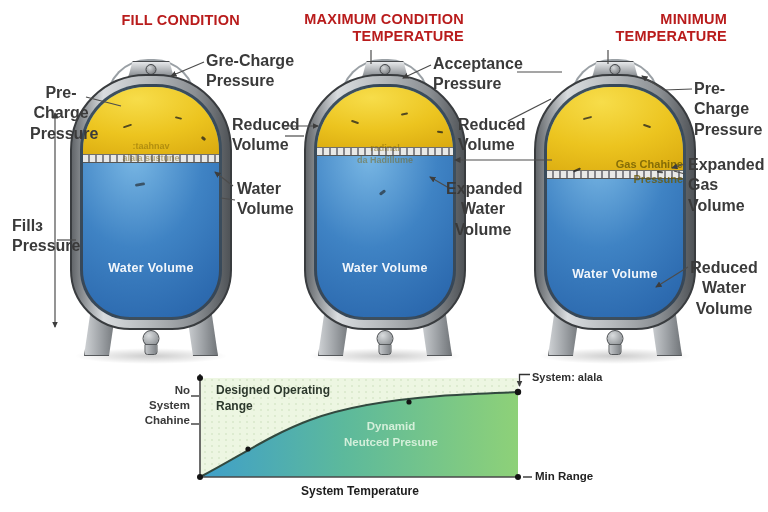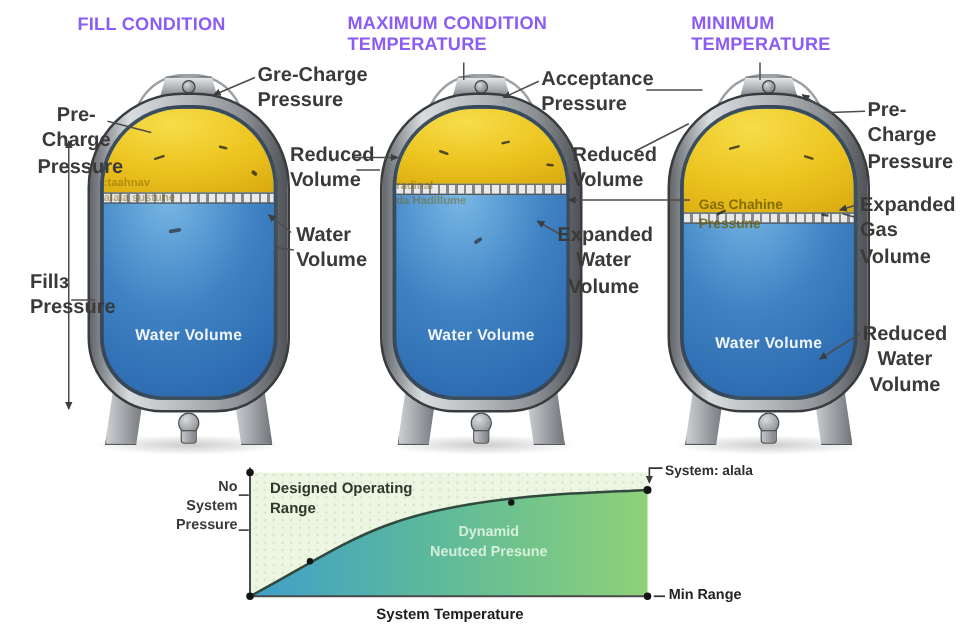--- a/index.html
+++ b/index.html
@@ -6,22 +6,22 @@
   body{
     width:768px;height:512px;position:relative;overflow:hidden;
     background:#ffffff;
     font-family:"Liberation Sans", sans-serif;
     color:#343434;
   }
   .pre{white-space:pre-line;}
 
   
   .tank-title{
-    position:absolute;top:12px;text-align:left;
-    font-weight:bold;font-size:14.5px;line-height:1.18;color:#8b5cf6;
+    position:absolute;top:12px;text-align:right;
+    font-weight:bold;font-size:14.5px;line-height:1.18;color:#b91c1c;
     letter-spacing:.2px;
   }
   #title1{left:62px;width:178px;}
   #title2{left:278px;width:186px;top:11px;}
   #title3{left:553px;width:174px;top:11px;}
 
   
   .callout{
     position:absolute;font-size:16px;font-weight:600;line-height:1.28;
     color:#3a3a3a;
@@ -65,25 +65,25 @@
     background:radial-gradient(120% 95% at 38% 30%,#79b7e4 0%,#3f83c4 42%,#2d6bb0 76%,#265c9c 100%);}
   .gas{position:absolute;left:0;top:0;right:0;
     background:radial-gradient(120% 120% at 40% 18%,#f7dd4a 0%,#ecc41f 45%,#d9a90f 85%,#c1940a 100%);}
   .band{position:absolute;left:0;right:0;height:7px;
     background:repeating-linear-gradient(90deg,#e9e9e7 0 5px,#85858a 5px 7px);
     border-top:1px solid #6f6f6d;border-bottom:1px solid #565654;}
   .t1 .gas{height:29%;} .t1 .band{top:29%;}
   .t2 .gas{height:26%;} .t2 .band{top:26%;}
   .t3 .gas{height:36%;} .t3 .band{top:36%;}
 
-  .gas-faint{position:absolute;left:0;width:100%;
+  .gas-faint{position:absolute;left:0;width:100%;text-align:center;
     font-size:9px;font-weight:600;line-height:1.3;color:rgba(122,94,4,.48);}
   .t1 .gas-faint{top:54px;} .t2 .gas-faint{top:56px;}
-  .gas-strong{position:absolute;left:0;width:100%;text-align:left;
-    font-size:11px;font-weight:600;line-height:1.35;color:rgba(106,88,2,.78);margin-left:12px;}
+  .gas-strong{position:absolute;left:0;width:100%;text-align:right;
+    font-size:11px;font-weight:600;line-height:1.35;color:rgba(106,88,2,.78);}
   .t3 .gas-strong{top:70px;}
 
   .water-label{position:absolute;left:0;width:100%;text-align:center;
     font-size:12.5px;font-weight:600;letter-spacing:.3px;color:rgba(255,255,255,.93);}
   .t1 .water-label{top:174px;} .t2 .water-label{top:174px;} .t3 .water-label{top:180px;}
 
   .speck{position:absolute;background:#1d1d1d;border-radius:2px;opacity:.75;}
 
   
   .chart-ylabel{position:absolute;left:134px;top:383px;width:56px;text-align:right;
@@ -240,21 +240,21 @@
     <path d="M685,164 L672,168" marker-end="url(#arr)"></path>
     <path d="M685,174 L674,171"></path>
     <path d="M688,267 L656,287" marker-end="url(#arr)"></path>
   </g>
 </svg>
 
 <div class="callout pre" style="left:206px;top:51px;">Gre-Charge
 Pressure</div>
 <div class="callout pre" style="left:30px;top:83px;width:62px;text-align:center;">Pre-Charge
 Pressure</div>
-<div class="callout pre" style="left:12px;top:216px;width:50px;margin-left:12px;">Fillз
+<div class="callout pre" style="left:12px;top:216px;width:50px;">Fillз
 Pressure</div>
 <div class="callout pre" style="left:237px;top:179px;">Water
 Volume</div>
 
 <div class="callout pre" style="left:433px;top:54px;">Acceptance
 Pressure</div>
 <div class="callout pre" style="left:232px;top:115px;width:50px;text-align:right;">Reduced
 Volume</div>
 <div class="callout pre" style="left:458px;top:115px;width:50px;text-align:right;">Reduced
 Volume</div>
@@ -263,20 +263,20 @@
 
 <div class="callout pre" style="left:694px;top:79px;">Pre-Charge
 Pressure</div>
 <div class="callout pre" style="left:688px;top:155px;">Expanded
 Gas Volume</div>
 <div class="callout pre" style="left:684px;top:258px;width:80px;text-align:center;">Reduced
 Water Volume</div>
 
 <div class="chart-ylabel pre">No
 System
-Pressure</div>
+Chahine</div>
 <div class="chart-designed pre">Designed Operating
 Range</div>
 <div class="chart-dynamic pre">Dynamid
 Neutced Presune</div>
 <div class="chart-sysstart">System: alala</div>
 <div class="chart-mintemp">Min Range</div>
 <div class="chart-xlabel">System Temperature</div>
 
 </body></html>

